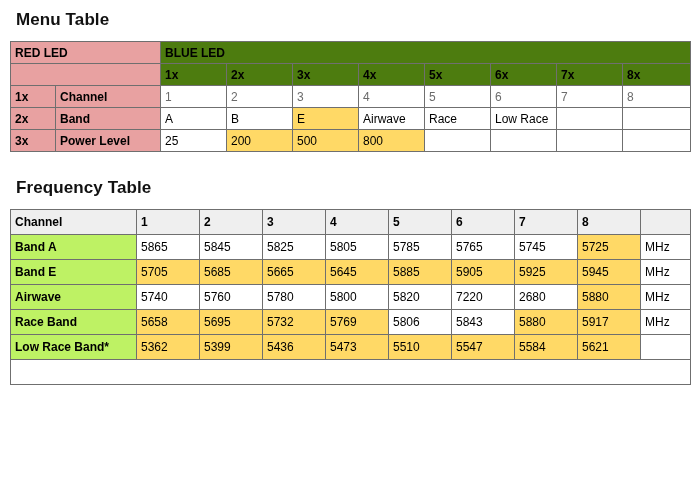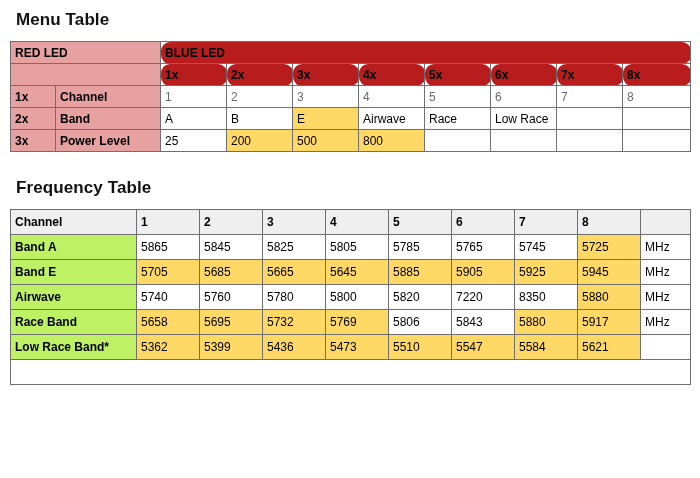--- a/index.html
+++ b/index.html
@@ -49,21 +49,21 @@
     font-weight: normal;
     background: #ffffff;
     overflow: hidden;
     white-space: nowrap;
   }
 
   
   #menu-table td { height: 22px; }
   .red    { background: #e8a1a1; font-weight: bold; }
   .red-blank { background: #e8a1a1; }
-  .blue   { background: #b91c1c; font-weight: bold; border-radius: 9px; }
+  .blue   { background: #4d7c0f; font-weight: bold; }
   .hl     { background: #ffd966; }
   .dim    { color: #6b6b6b; }
 
   
   #freq-table td { height: 25px; }
   .fhead  { background: #efefef; font-weight: bold; }
   .rowlab { background: #bef264; font-weight: bold; }
   .spacer td { height: 19px; border-left: 1px solid #6f6f6f; border-right: 1px solid #6f6f6f;
                border-top: 1px solid #6f6f6f; border-bottom: 1px solid #6f6f6f; background:#ffffff; }
 
@@ -210,21 +210,21 @@
         </tr>
 
         <tr>
           <td class="rowlab">Airwave</td>
           <td>5740</td>
           <td>5760</td>
           <td>5780</td>
           <td>5800</td>
           <td>5820</td>
           <td>7220</td>
-          <td>8350</td>
+          <td>2680</td>
           <td class="hl">5880</td>
           <td>MHz</td>
         </tr>
 
         <tr>
           <td class="rowlab">Race Band</td>
           <td class="hl">5658</td>
           <td class="hl">5695</td>
           <td class="hl">5732</td>
           <td class="hl">5769</td>

